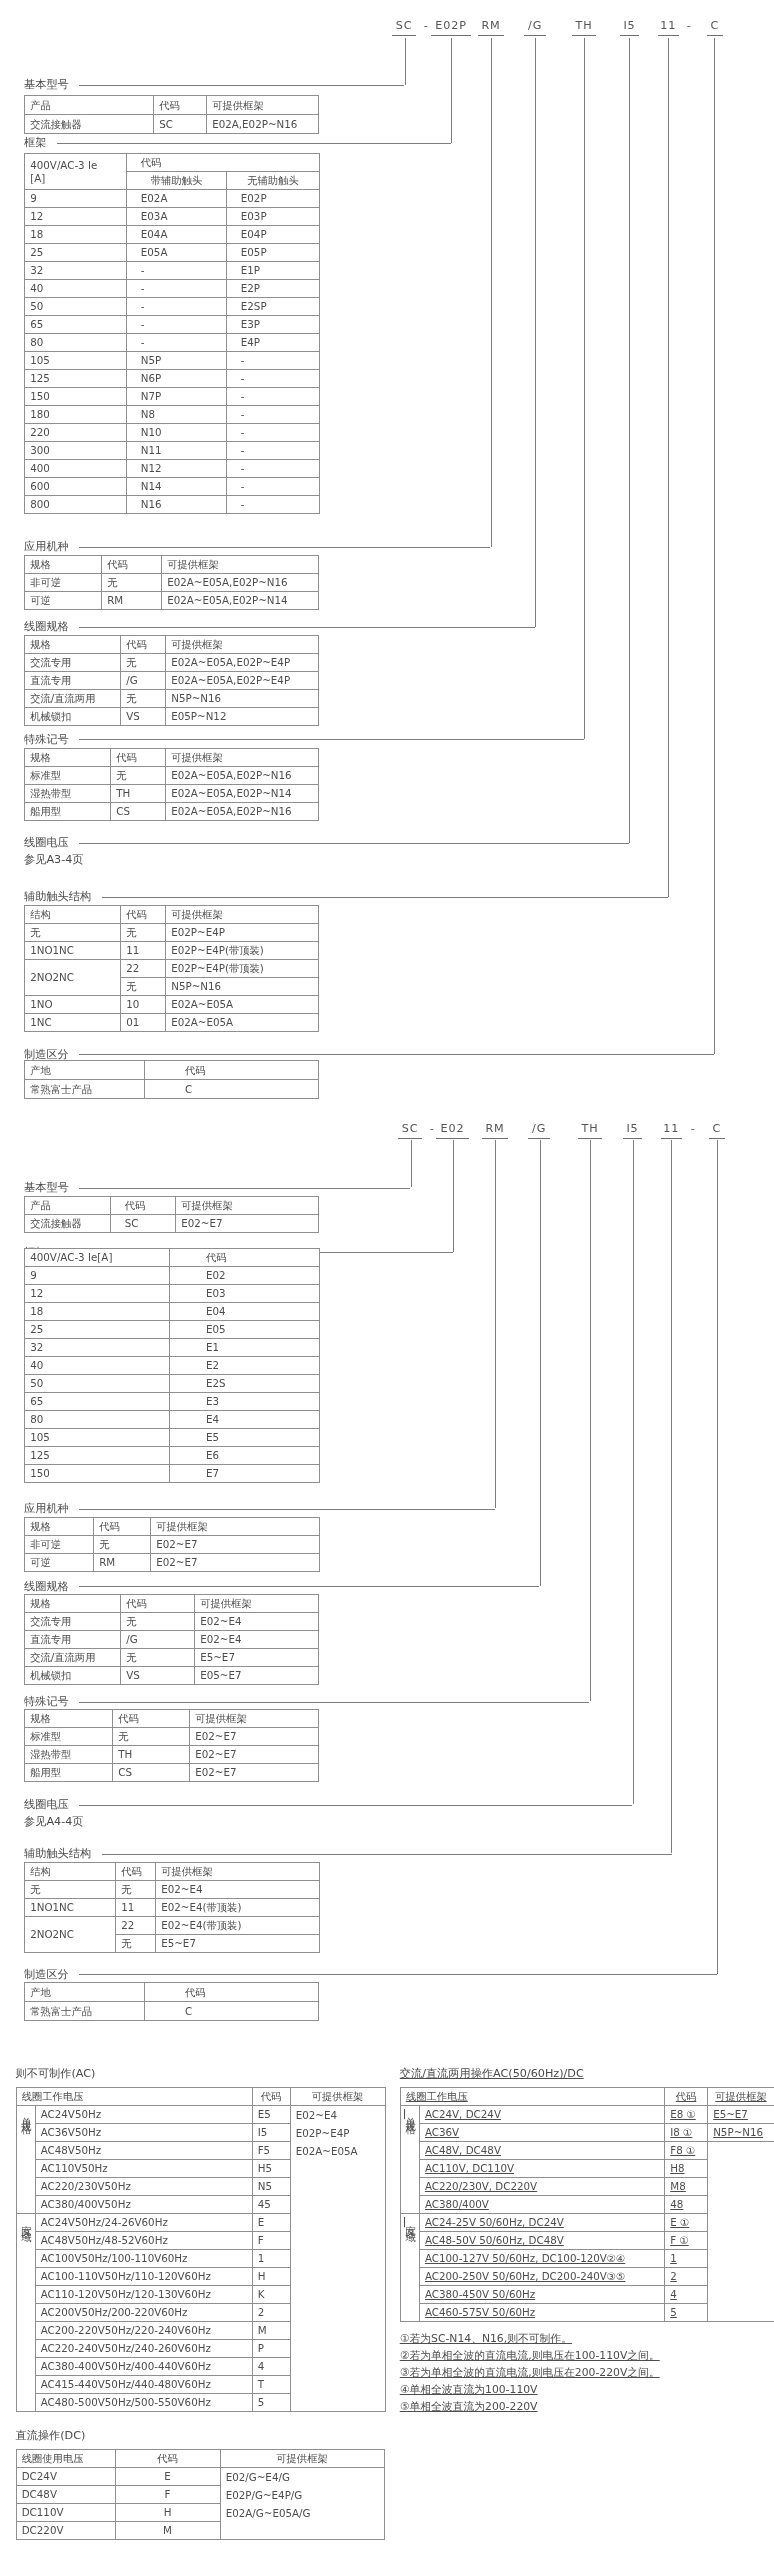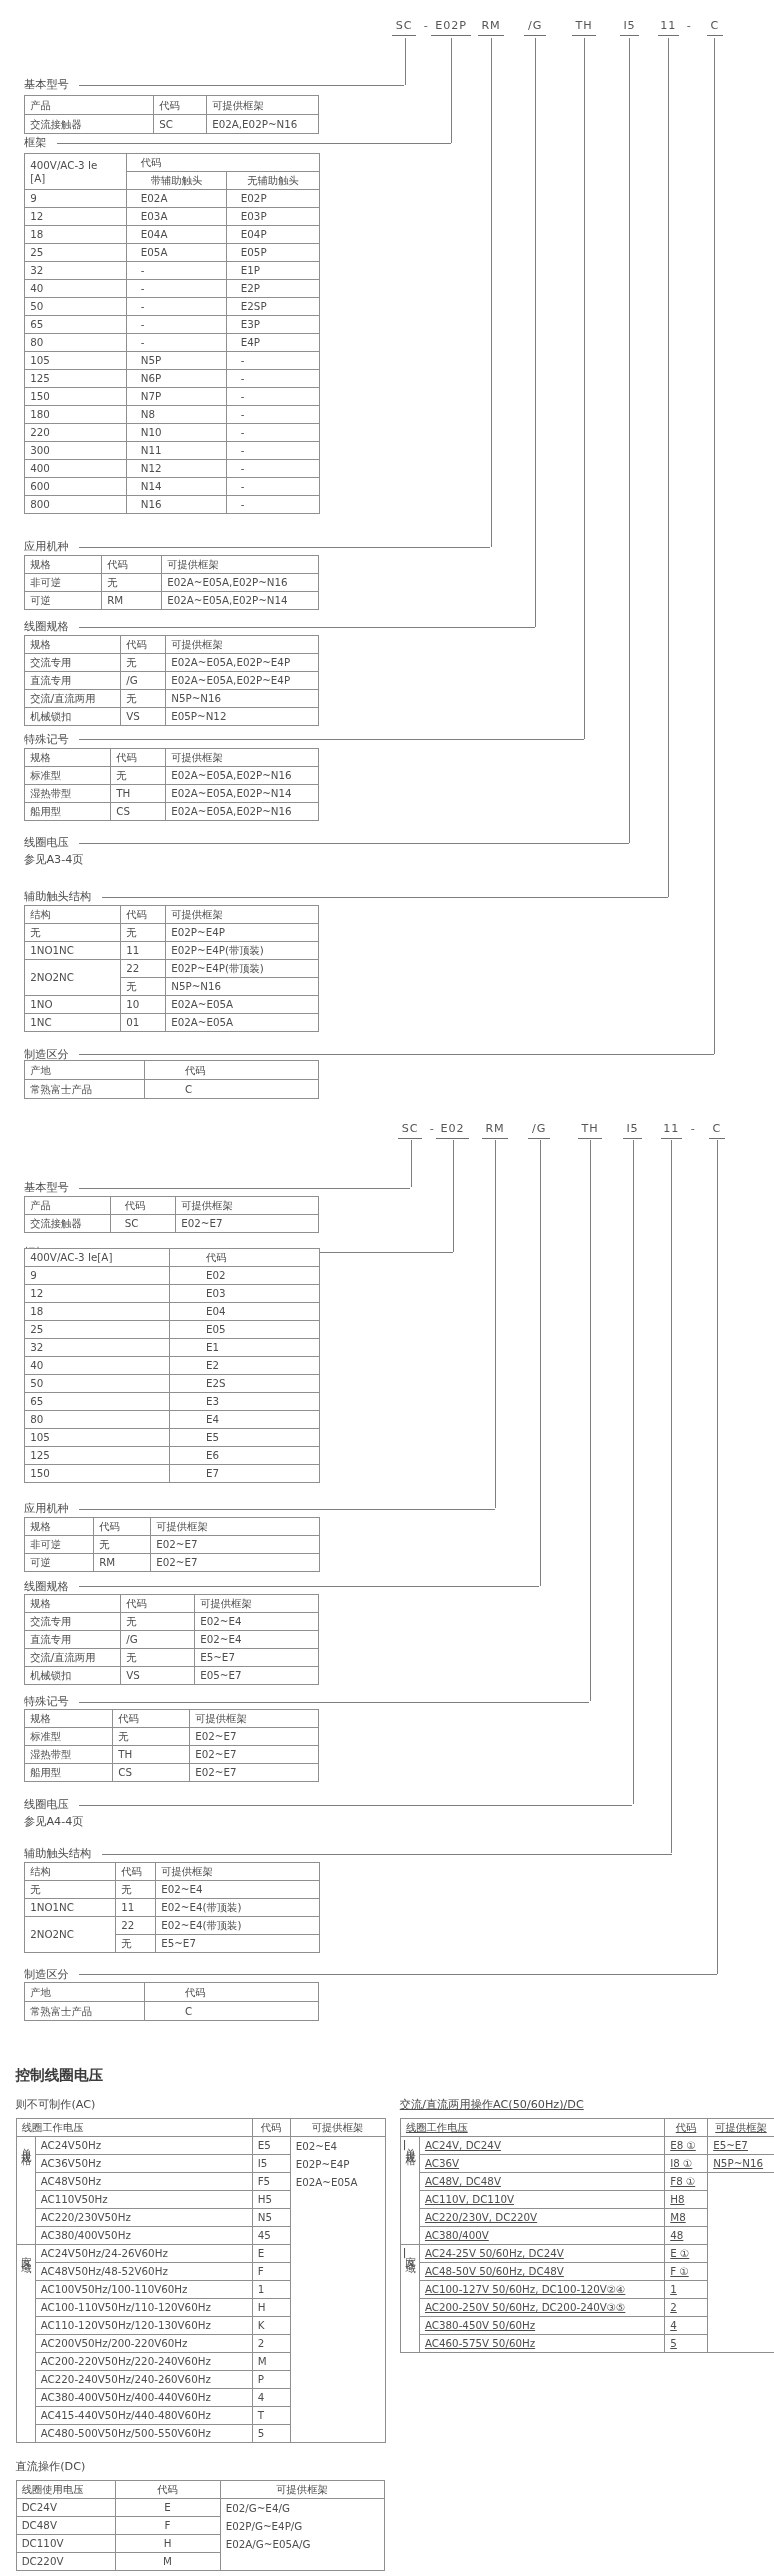--- a/index.html
+++ b/index.html
@@ -602,21 +602,20 @@
         </tr>
         <tr>
           <td>常熟富士产品</td>
           <td>C</td>
         </tr>
       </tbody>
     </table>
 </div>
 
 <div class="bottom">
-  <div class="heading">控制线圈电压</div>
   <div class="cols">
     <div class="col-l">
       <div class="sub">则不可制作(AC)</div>
       <table class="t-ac">
         <colgroup>
             <col style="width:19px">
             <col style="width:217px">
             <col style="width:38px">
             <col style="width:95px">
           </colgroup>
@@ -801,16 +800,23 @@
             <tr>
               <td>AC380-450V 50/60Hz</td>
               <td>4</td>
             </tr>
             <tr>
               <td>AC460-575V 50/60Hz</td>
               <td>5</td>
             </tr>
           </tbody>
         </table>
+      <div class="fn">
+        <div>①若为SC-N14、N16,则不可制作。</div>
+        <div>②若为单相全波的直流电流,则电压在100-110V之间。</div>
+        <div>③若为单相全波的直流电流,则电压在200-220V之间。</div>
+        <div>④单相全波直流为100-110V</div>
+        <div>⑤单相全波直流为200-220V</div>
+      </div>
     </div>
   </div>
 </div>
 
 
 </body></html>

